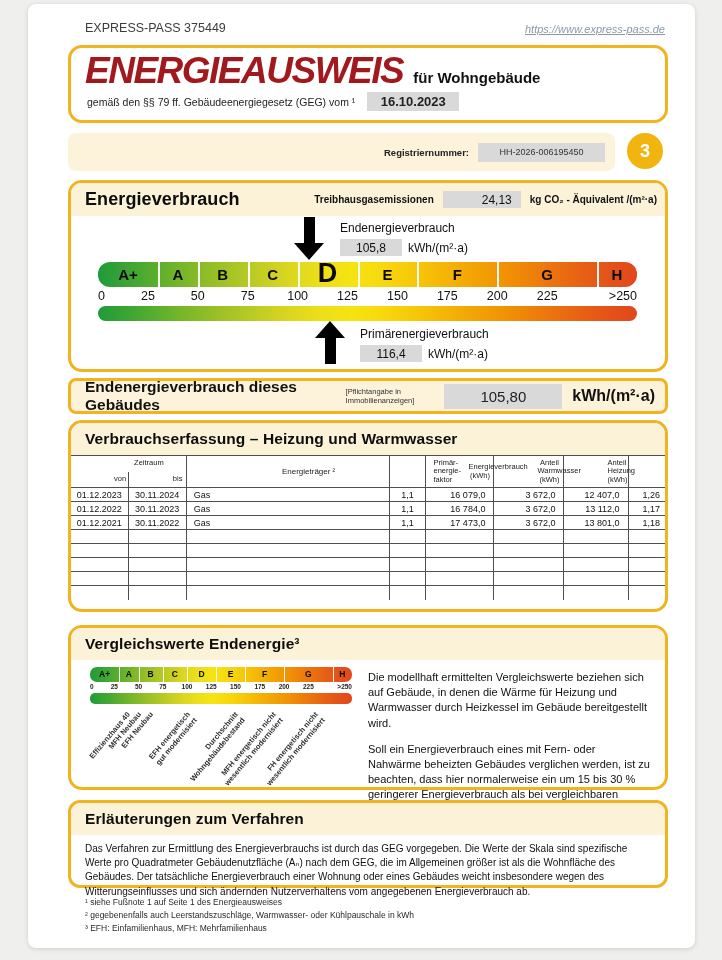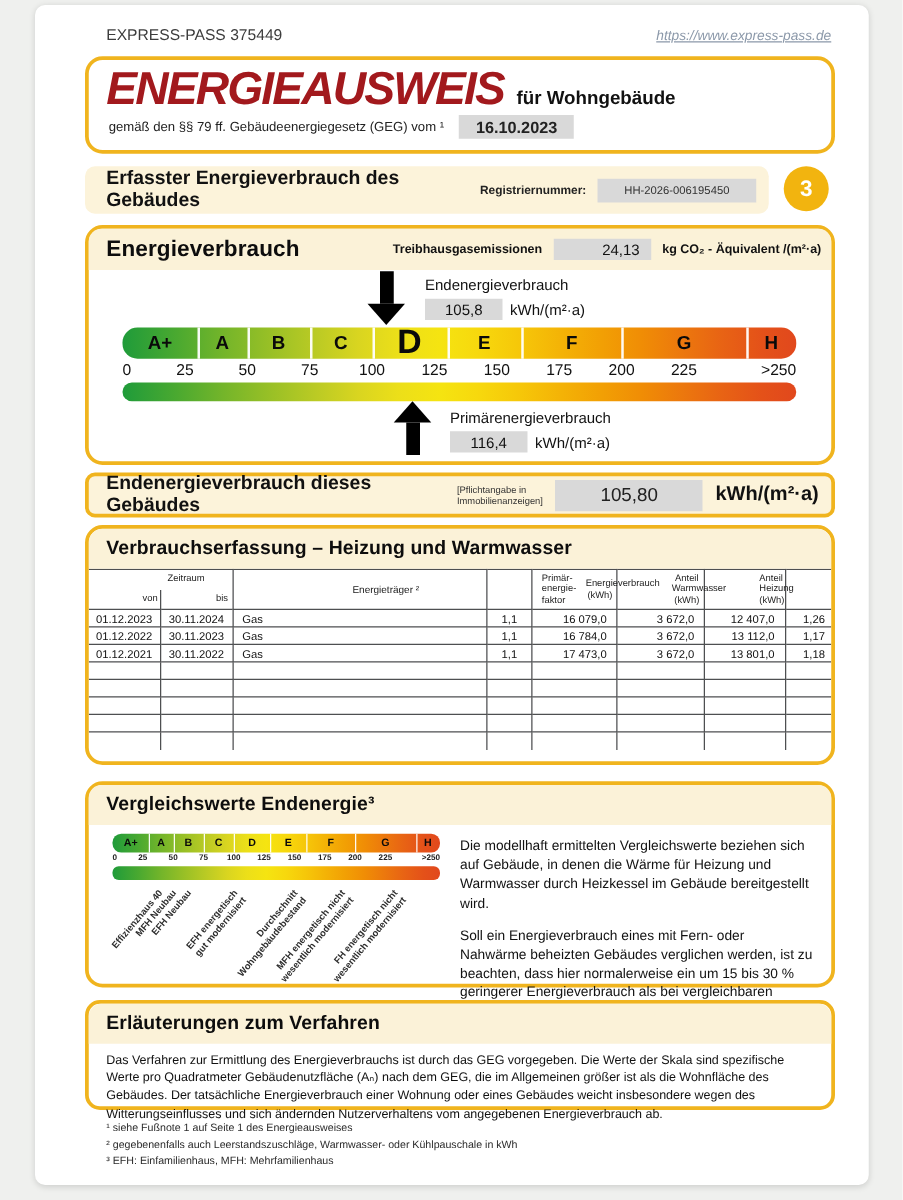--- a/index.html
+++ b/index.html
@@ -78,21 +78,21 @@
   .ev-primvalue{left:289px;top:129px;display:flex;align-items:center;}
   .small-val{width:62px;height:17px;font-size:12px;}
   .val-unit{font-size:12px;margin-left:6px;}
   
   .end-band{position:absolute;left:40px;top:374px;width:600px;height:36px;background:#fcf3da;
     border:3px solid #f0b41e;border-radius:8px;box-sizing:border-box;display:flex;align-items:center;
     padding:0 10px 0 14px;}
   .eb-title{font-size:15.5px;font-weight:bold;}
   .eb-right{margin-left:auto;display:flex;align-items:center;gap:10px;}
   .eb-note{font-size:7.5px;line-height:1.25;white-space:pre-line;color:#333;}
-  .eb-value{width:118px;height:25px;font-size:15px;color:#222;}
+  .eb-value{width:118px;height:25px;font-size:15px;color:#222;margin-left:20px;}
   .eb-unit{font-size:16px;font-weight:bold;}
   
   .table-box{left:40px;top:416px;width:600px;height:192px;overflow:hidden;}
   .table-box .box-head{height:32px;}
   table{width:100%;border-collapse:collapse;table-layout:fixed;}
   th,td{border:1px solid #4e4f51;padding:0 2px;box-sizing:border-box;}
   th{font-weight:normal;font-size:7.5px;line-height:1.15;text-align:center;vertical-align:middle;
     white-space:pre-line;height:16px;color:#222;padding-left:43px;}
   th.th-period{border-bottom:none;}
   th.th-von,th.th-bis{border-top:none;}
@@ -143,21 +143,20 @@
       <span class="wordmark">ENERGIEAUSWEIS</span>
       <span class="wordmark-suffix">für Wohngebäude</span>
     </div>
     <div class="law-row">
       <span class="law-text">gemäß den §§ 79 ff. Gebäudeenergiegesetz (GEG) vom ¹</span>
       <span class="gray-box date-box">16.10.2023</span>
     </div>
   </div>
 
   <div class="section-band">
-    <span class="sb-title">Erfasster Energieverbrauch des Gebäudes</span>
     <span class="sb-reg">
       <span class="sb-reg-label">Registriernummer:</span>
       <span class="gray-box sb-reg-box">HH-2026-006195450</span>
     </span>
   </div>
   <div class="page-badge">3</div>
 
   <div class="box ev-box">
     <div class="box-head">
       <span class="box-title">Energieverbrauch</span>

